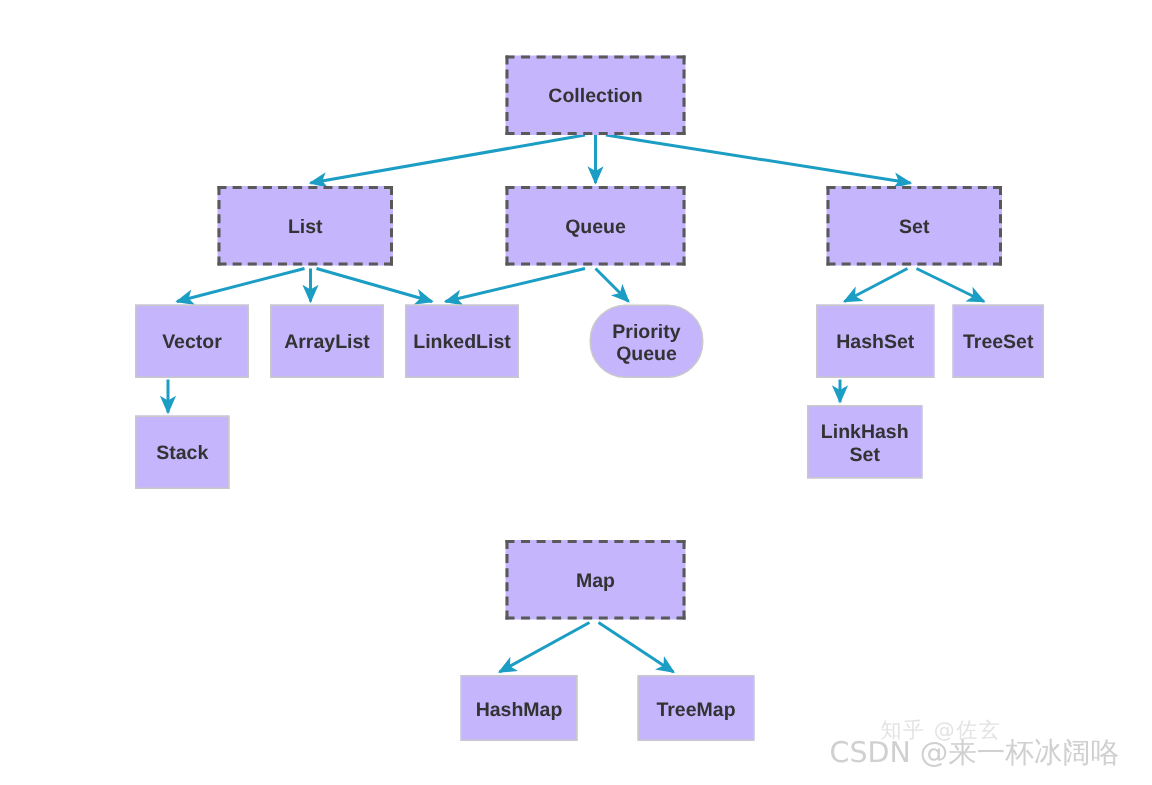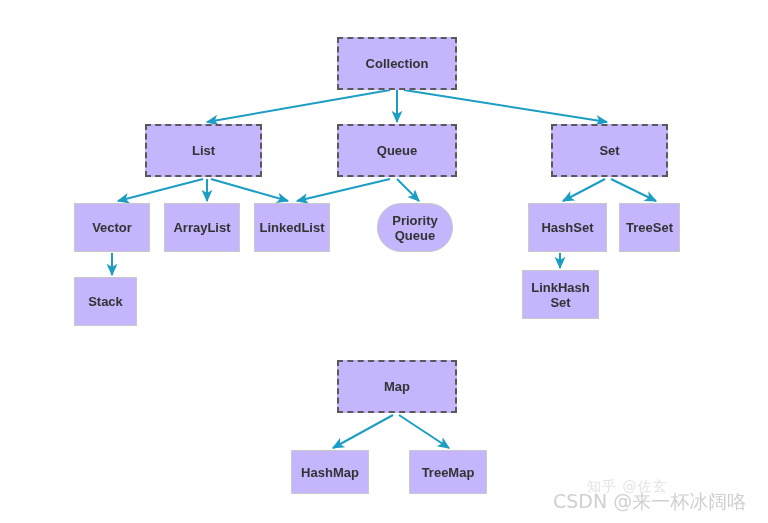--- a/index.html
+++ b/index.html
@@ -18,21 +18,21 @@
     align-items:center;
     justify-content:center;
     text-align:center;
     color:#333333;
     font-weight:bold;
     font-size:13px;
     line-height:15px;
     background:#c4b5fd;
     z-index:3;
   }
-  .solid{border:1px solid #c9c9c9;}
+  .solid{border:1px solid #c9c9c9;margin-left:16px;}
   .dashed{border:2px dashed #595959;}
   .node-label{white-space:pre-line;pointer-events:none;}
   svg.edges{position:absolute;left:0;top:0;width:768px;height:523px;z-index:2;}
   .wm{
     position:absolute;
     white-space:nowrap;
     font-family:"DejaVu Sans","Liberation Sans",sans-serif;
   }
   #wm-zhihu{
     left:587px;top:478px;

